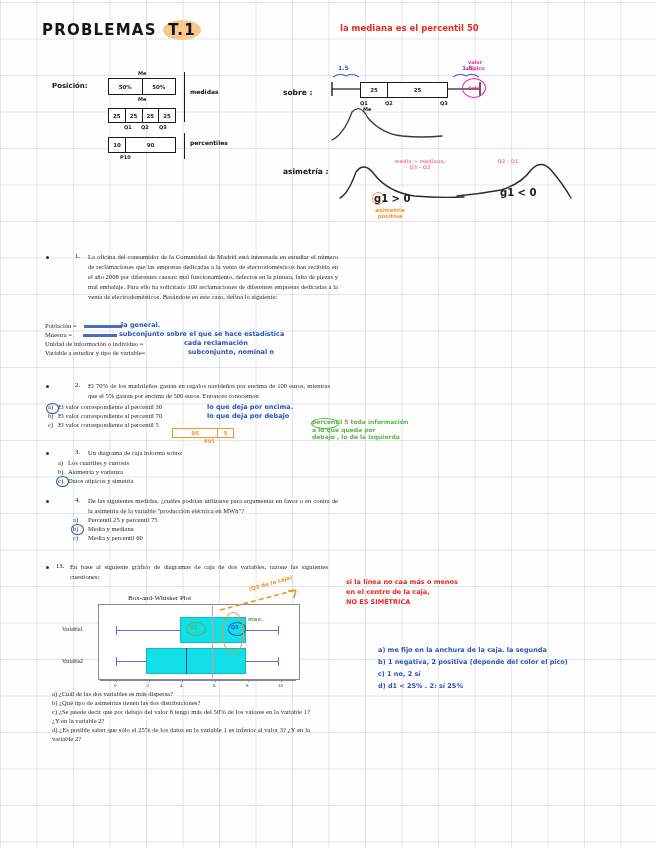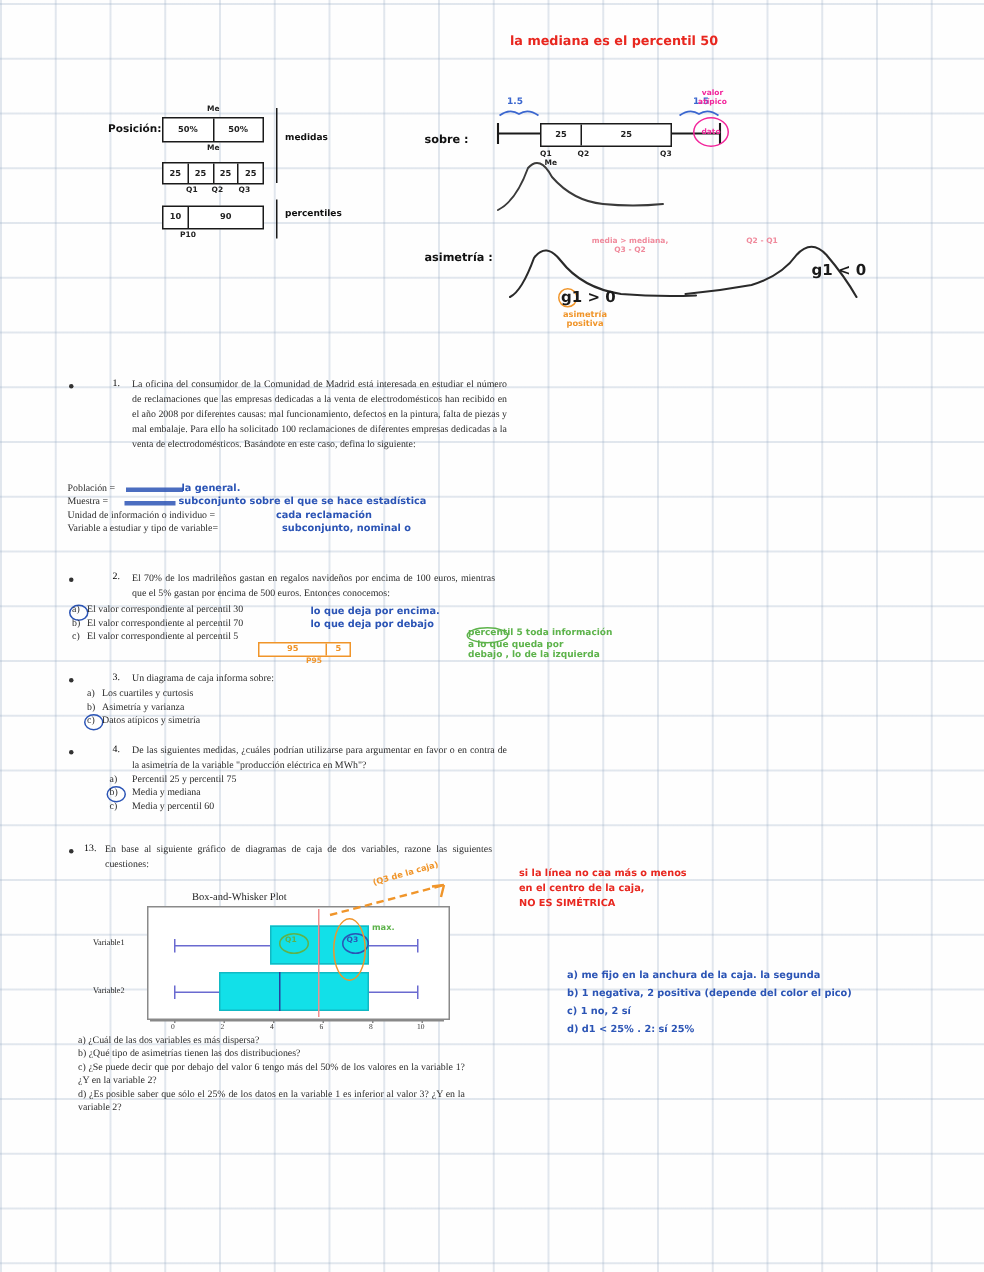--- a/index.html
+++ b/index.html
@@ -29,21 +29,21 @@
   }
   #title-hl{
     display:inline-block;padding:1px 5px;border-radius:50%;
     background:#f6c88a;color:#111;
   }
   #red-note{
     left:340px;top:23px;color:#e8271f;font-size:8.5px;
   }
 
   
-  #posicion-label{left:52px;top:82px;font-size:7px;color:#111;margin-left:20px;}
+  #posicion-label{left:52px;top:82px;font-size:7px;color:#111;}
   .schem-box{
     position:absolute;border:1.6px solid #1a1a1a;background:#fff;
     display:flex;box-sizing:border-box;
   }
   .schem-cell{
     flex:1;border-right:1.4px solid #1a1a1a;
     display:flex;align-items:center;justify-content:center;
     font-size:5.5px;color:#222;font-family:"DejaVu Sans",sans-serif;font-weight:bold;
   }
   .schem-cell:last-child{border-right:none;}
@@ -112,20 +112,24 @@
   .green-ring{position:absolute;border:1.4px solid #5db34b;border-radius:50%;}
   .blue-ring2{position:absolute;border:1.4px solid #2b54b5;border-radius:50%;}
   .orange-ellipse{position:absolute;border:1.5px solid #f0952a;border-radius:50%;}
   svg{overflow:visible;}
 </style>
 </head>
 <body>
 
 <div id="page">
 
+  <div class="abs hand" id="title">
+    <span>PROBLEMAS</span>
+    <span id="title-hl">T.1</span>
+  </div>
   <div class="abs hand" id="red-note">la mediana es el percentil 50</div>
 
   <div class="abs hand" id="posicion-label">Posición:</div>
 
   <div class="schem-box" style="left:108px;top:78px;width:68px;height:17px;">
     <div class="schem-cell">50%</div>
     <div class="schem-cell">50%</div>
   </div>
   <div class="tick-lab" style="left:138px;top:70px;">Me</div>
   <div class="tick-lab" style="left:138px;top:96px;">Me</div>
@@ -195,21 +199,21 @@
 Q3 - Q2</div>
   <div class="orange-ring" style="left:372px;top:192px;width:11px;height:11px;"></div>
   <div class="g-lab hand" style="left:374px;top:193px;">g1 &gt; 0</div>
   <div class="orange-lab hand" style="left:366px;top:207px;width:48px;white-space:pre-line;">asimetría
 positiva</div>
 
   <svg class="abs" style="left:455px;top:160px;" width="120" height="42">
     <path d="M2 36 Q24 34 46 30 Q66 24 76 10 Q86 -1 96 10 Q108 24 116 38" stroke="#2a2a2a" fill="none" stroke-width="1.4" stroke-linecap="round"></path>
   </svg>
   <div class="pink-txt hand" style="left:488px;top:158px;width:40px;">Q2 - Q1</div>
-  <div class="g-lab hand" style="left:500px;top:175px;margin-left:41px;">g1 &lt; 0</div>
+  <div class="g-lab hand" style="left:500px;top:187px;">g1 &lt; 0</div>
 
   <div class="bullet" style="left:46px;top:256px;"></div>
   <div class="q-num" style="left:75px;top:252px;">1.</div>
   <div class="q-body" style="left:88px;top:252px;width:250px;">La oficina del consumidor de la Comunidad de Madrid está interesada en estudiar el número de reclamaciones que las empresas dedicadas a la venta de electrodomésticos han recibido en el año 2008 por diferentes causas: mal funcionamiento, defectos en la pintura, falta de piezas y mal embalaje. Para ello ha solicitado 100 reclamaciones de diferentes empresas dedicadas a la venta de electrodomésticos. Basándote en este caso, defina lo siguiente:</div>
 
   <div class="fill-line" style="left:45px;top:322px;">Población =</div>
   <div class="ans" style="left:85px;top:321px;">la general.</div>
   <div class="hl-strike" style="left:84px;top:325px;width:38px;"></div>
 
   <div class="fill-line" style="left:45px;top:331px;">Muestra =</div>

